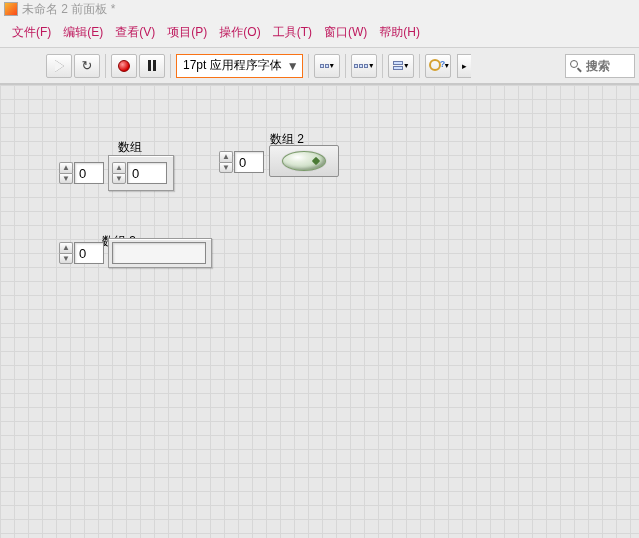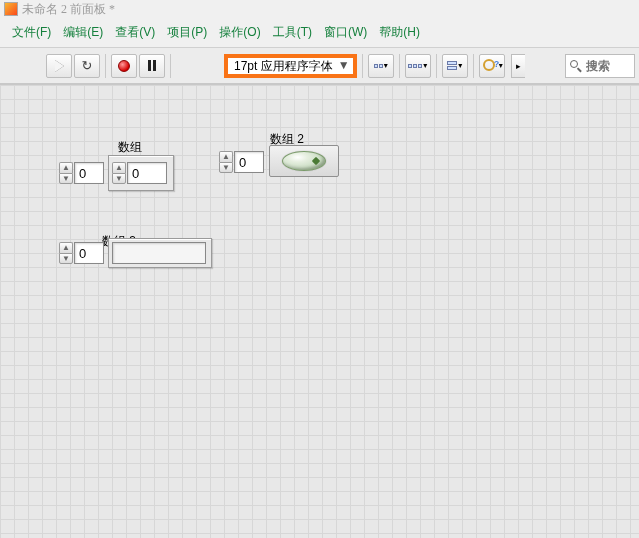--- a/index.html
+++ b/index.html
@@ -1,25 +1,25 @@
 <!DOCTYPE html>
 <html><head>
 <meta charset="utf-8">
 <style>
   * { box-sizing: border-box; margin: 0; padding: 0; }
   body { font-family: "Microsoft YaHei", sans-serif; font-size: 12px; background: #f0f0f0; width: 639px; height: 538px; overflow: hidden; position: relative; }
-  .titlebar { display: flex; align-items: center; padding: 2px 4px; background: #f0f0f0; height: 18px; font-family: Liberation Serif, serif; }
+  .titlebar { display: flex; align-items: center; padding: 2px 4px; background: #f0f0f0; height: 18px; }
   .titlebar .appicon { width: 14px; height: 14px; background: linear-gradient(135deg,#f7b733,#fc4a1a); margin-right: 4px; border: 1px solid #aaa; }
   .titlebar span { color: #9c9c9c; font-size: 12px; }
   .menubar { display: flex; gap: 4px; padding: 4px 8px; background: #f0f0f0; border-bottom: 1px solid #d0d0d0; }
-  .menubar span { padding: 2px 4px; cursor: default; color: #15803d; }
+  .menubar span { padding: 2px 4px; cursor: default; color: #be185d; }
   .toolbar { display: flex; align-items: center; padding: 4px 4px; background: #ececec; border-bottom: 1px solid #c8c8c8; height: 36px; gap: 2px; }
   .tbtn { width: 26px; height: 24px; border: 1px solid #bdbdbd; background: linear-gradient(#fff,#e6e6e6); display: flex; align-items: center; justify-content: center; border-radius: 2px; }
   .vsep { width: 1px; height: 24px; background: #c8c8c8; margin: 0 3px; }
-  .fontsel { display: flex; height: 24px; border: 4px solid #f97316; background: #fff; padding: 0 2px 0 6px; gap: 4px; margin-left: 48px; }
+  .fontsel { display: flex; align-items: center; height: 24px; border: 1px solid #f97316; background: #fff; padding: 0 2px 0 6px; gap: 4px; }
   .fontsel .dd { width: 14px; text-align: center; color: #555; }
   .searchbox { margin-left: auto; display: flex; align-items: center; height: 24px; border: 1px solid #bdbdbd; background: #fff; padding: 0 4px; gap: 4px; min-width: 70px; }
   .searchbox input { border: none; outline: none; font-size: 12px; width: 40px; background: transparent; font-weight: bold; }
   .searchdd { width: 14px; height: 24px; border: 1px solid #bdbdbd; border-right: none; background: linear-gradient(#fff,#e6e6e6); display:flex; align-items:center; justify-content:center; margin-left: 4px;}
   .canvas { position: relative; width: 100%; height: calc(100% - 58px); background-color: #e8e8e8;
     background-image:
       linear-gradient(#d7d7d7 1px, transparent 1px),
       linear-gradient(90deg, #d7d7d7 1px, transparent 1px);
     background-size: 14px 14px;
     border-top: 1px solid #c8c8c8;

